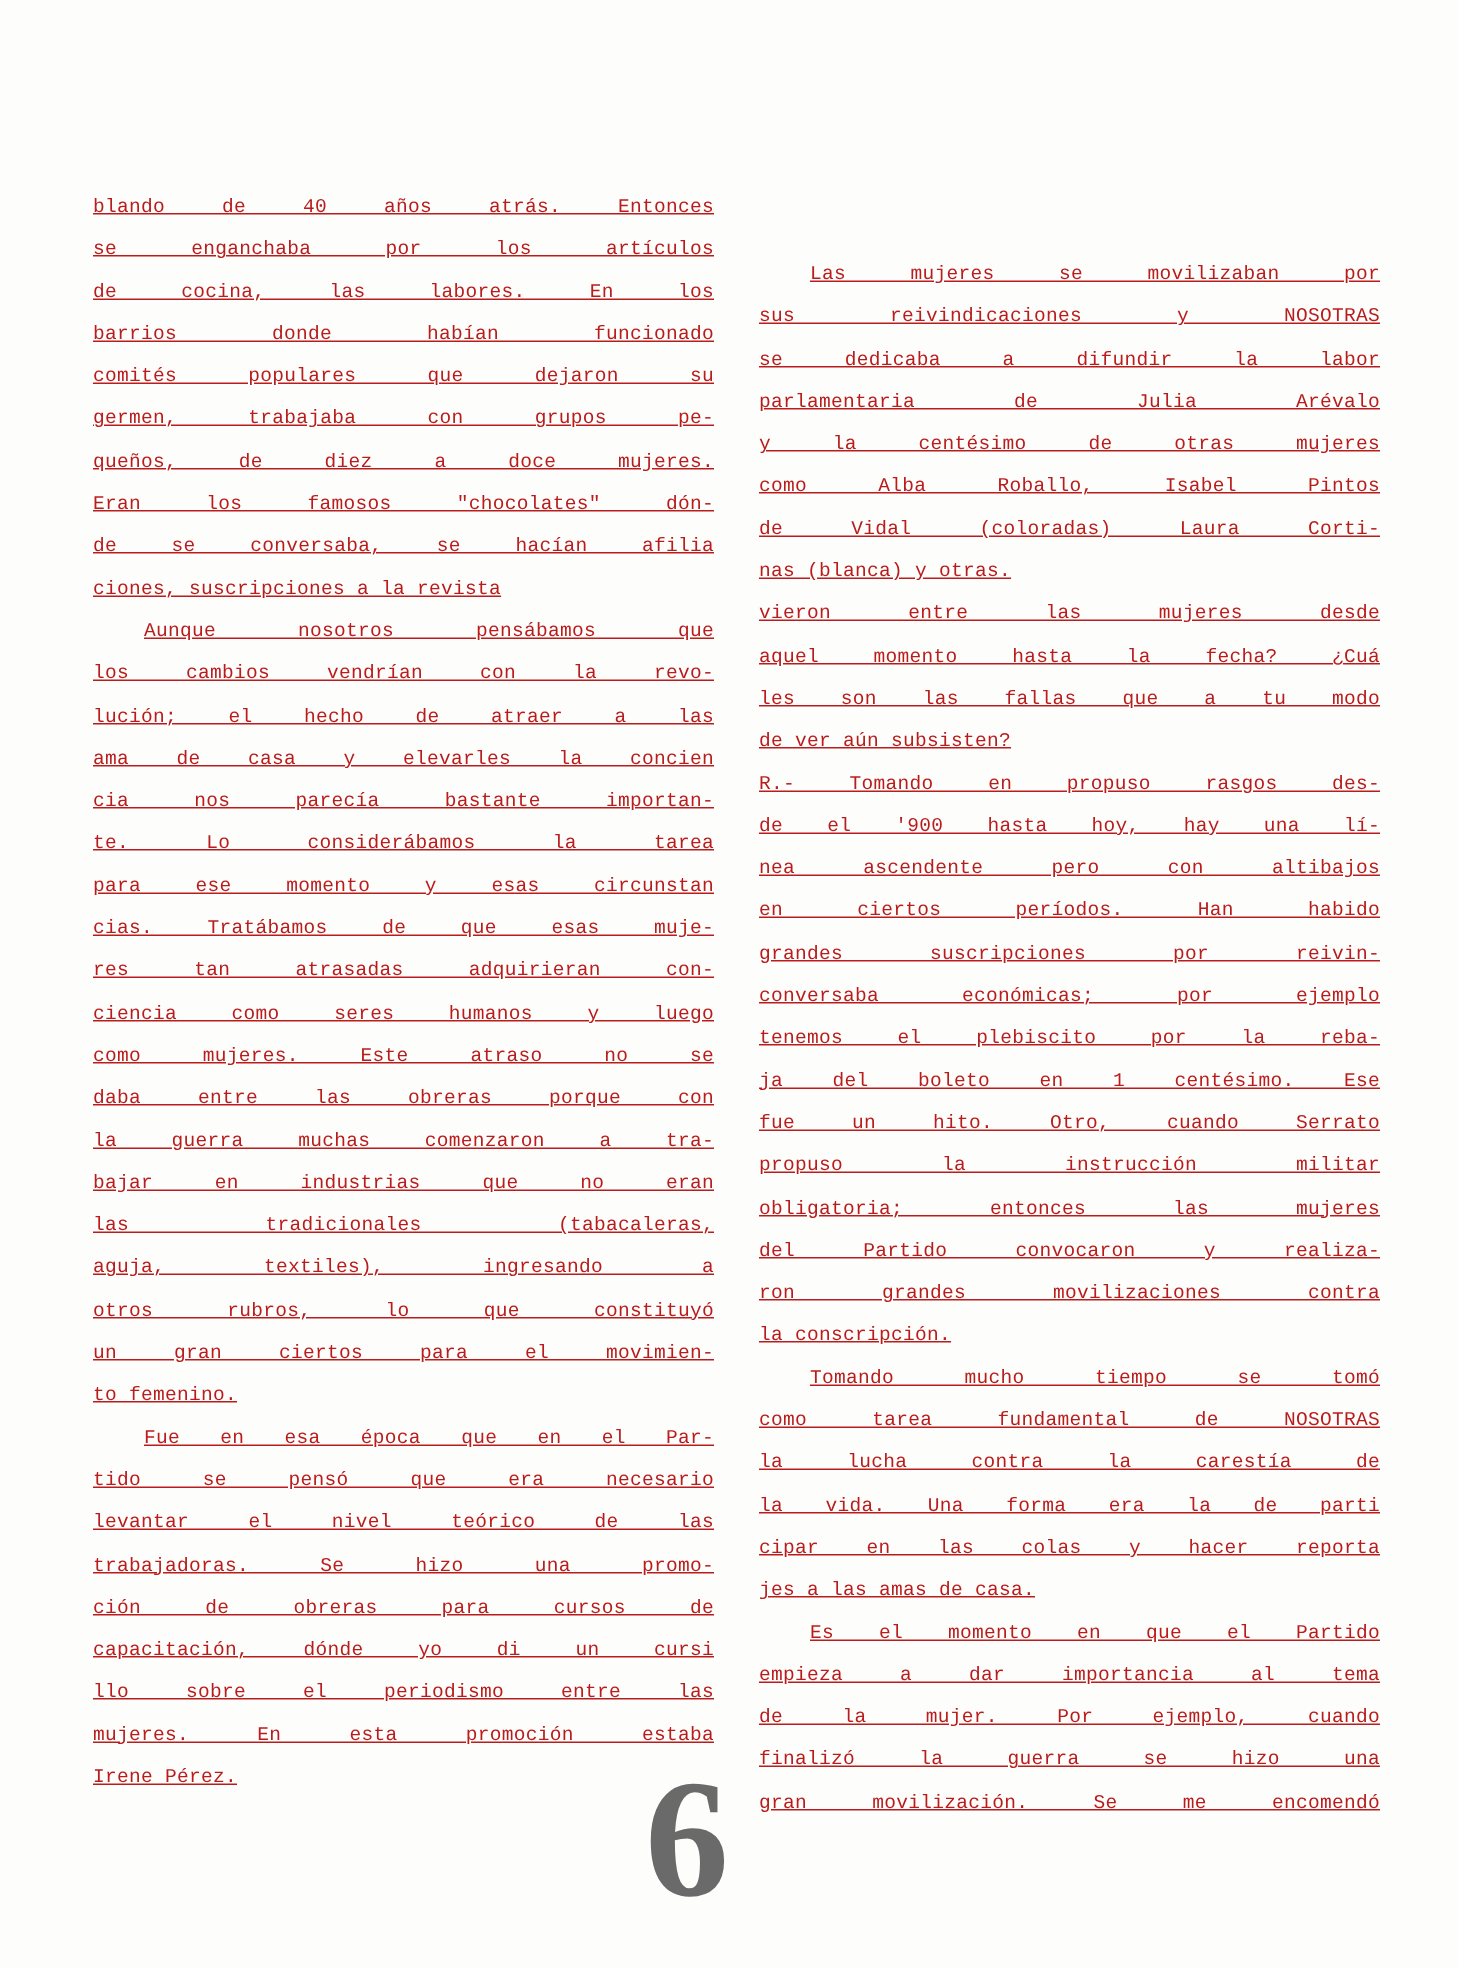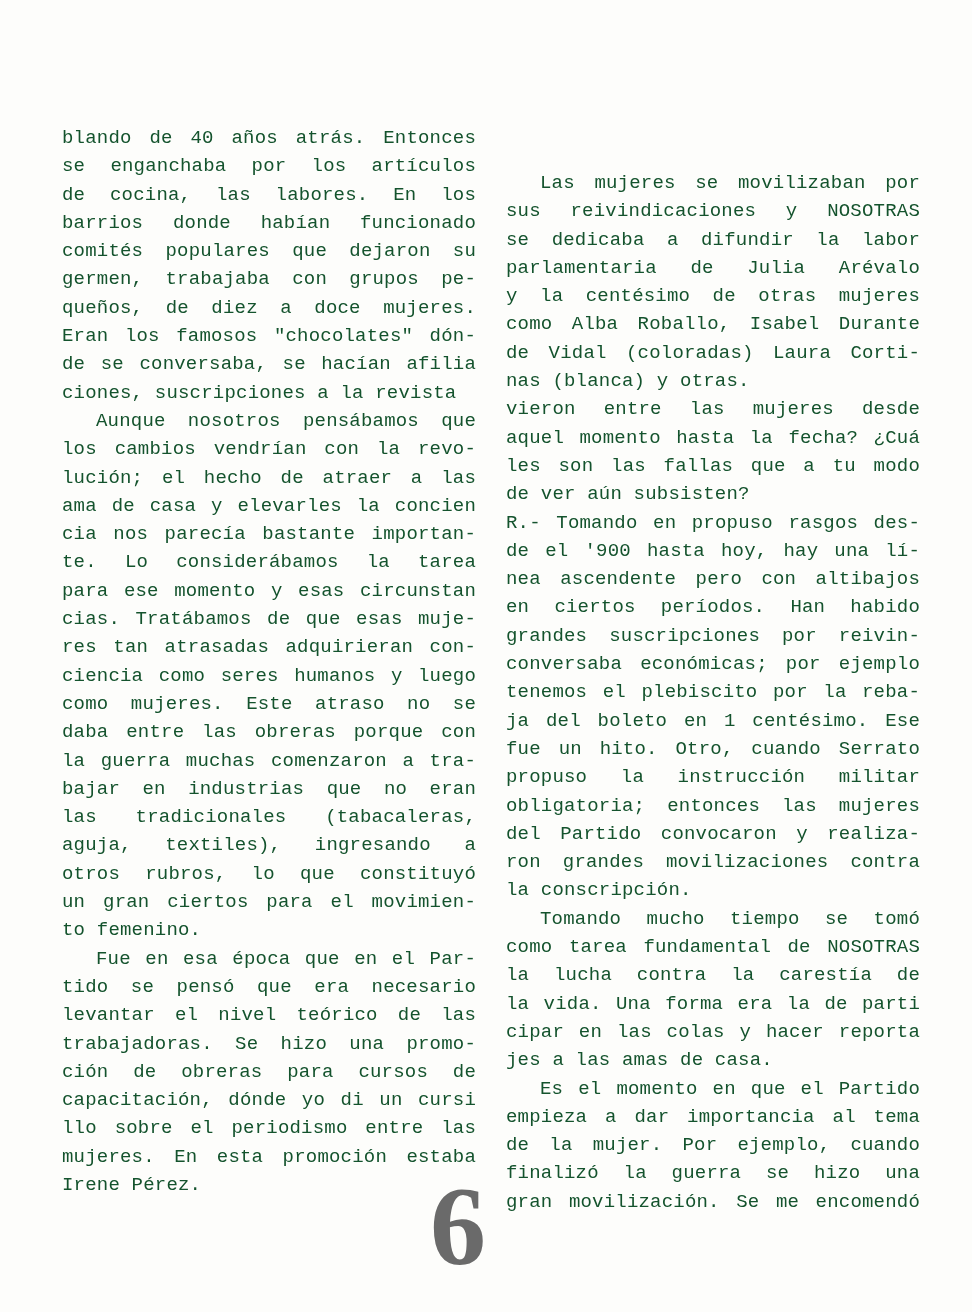--- a/index.html
+++ b/index.html
@@ -3,24 +3,25 @@
   <meta charset="utf-8">
   <style>
     html, body { margin: 0; padding: 0; background: #fdfdfb; }
     body { width: 972px; height: 1312px; position: relative; overflow: hidden; }
     .page { position: absolute; inset: 0; background: #fdfdfb; }
     .col {
       position: absolute;
       top: 124px;
       width: 414px;
       font-family: "Liberation Mono", "DejaVu Sans Mono", monospace;
-      font-size: 19px;
+      font-size: 13px;
       line-height: 28.3px;
-      color: #14532d;
+      color: #b91c1c;
       letter-spacing: 0.2px;
+      text-decoration: underline;
     }
     .col-left { left: 62px; }
     .col-right { left: 506px; top: 128px; margin-top: 41px; }
     .line {
       display: block;
       white-space: nowrap;
       text-align: justify;
       text-align-last: justify;
       height: 28.3px;
     }
@@ -80,21 +81,21 @@
       <span class="line">llo sobre el periodismo entre las</span>
       <span class="line">mujeres. En esta promoción estaba</span>
       <span class="line last">Irene Pérez.</span>
     </div>
   <div class="col col-right" id="right-col">
       <span class="line indent">Las mujeres se movilizaban por</span>
       <span class="line">sus reivindicaciones y NOSOTRAS</span>
       <span class="line">se dedicaba a difundir la labor</span>
       <span class="line">parlamentaria de Julia Arévalo</span>
       <span class="line">y la centésimo de otras mujeres</span>
-      <span class="line">como Alba Roballo, Isabel Durante</span>
+      <span class="line">como Alba Roballo, Isabel Pintos</span>
       <span class="line">de Vidal (coloradas) Laura Corti-</span>
       <span class="line last">nas (blanca) y otras.</span>
       <span class="line">vieron entre las mujeres desde</span>
       <span class="line">aquel momento hasta la fecha? ¿Cuá</span>
       <span class="line">les son las fallas que a tu modo</span>
       <span class="line last">de ver aún subsisten?</span>
       <span class="line">R.- Tomando en propuso rasgos des-</span>
       <span class="line">de el '900 hasta hoy, hay una lí-</span>
       <span class="line">nea ascendente pero con altibajos</span>
       <span class="line">en ciertos períodos. Han habido</span>

